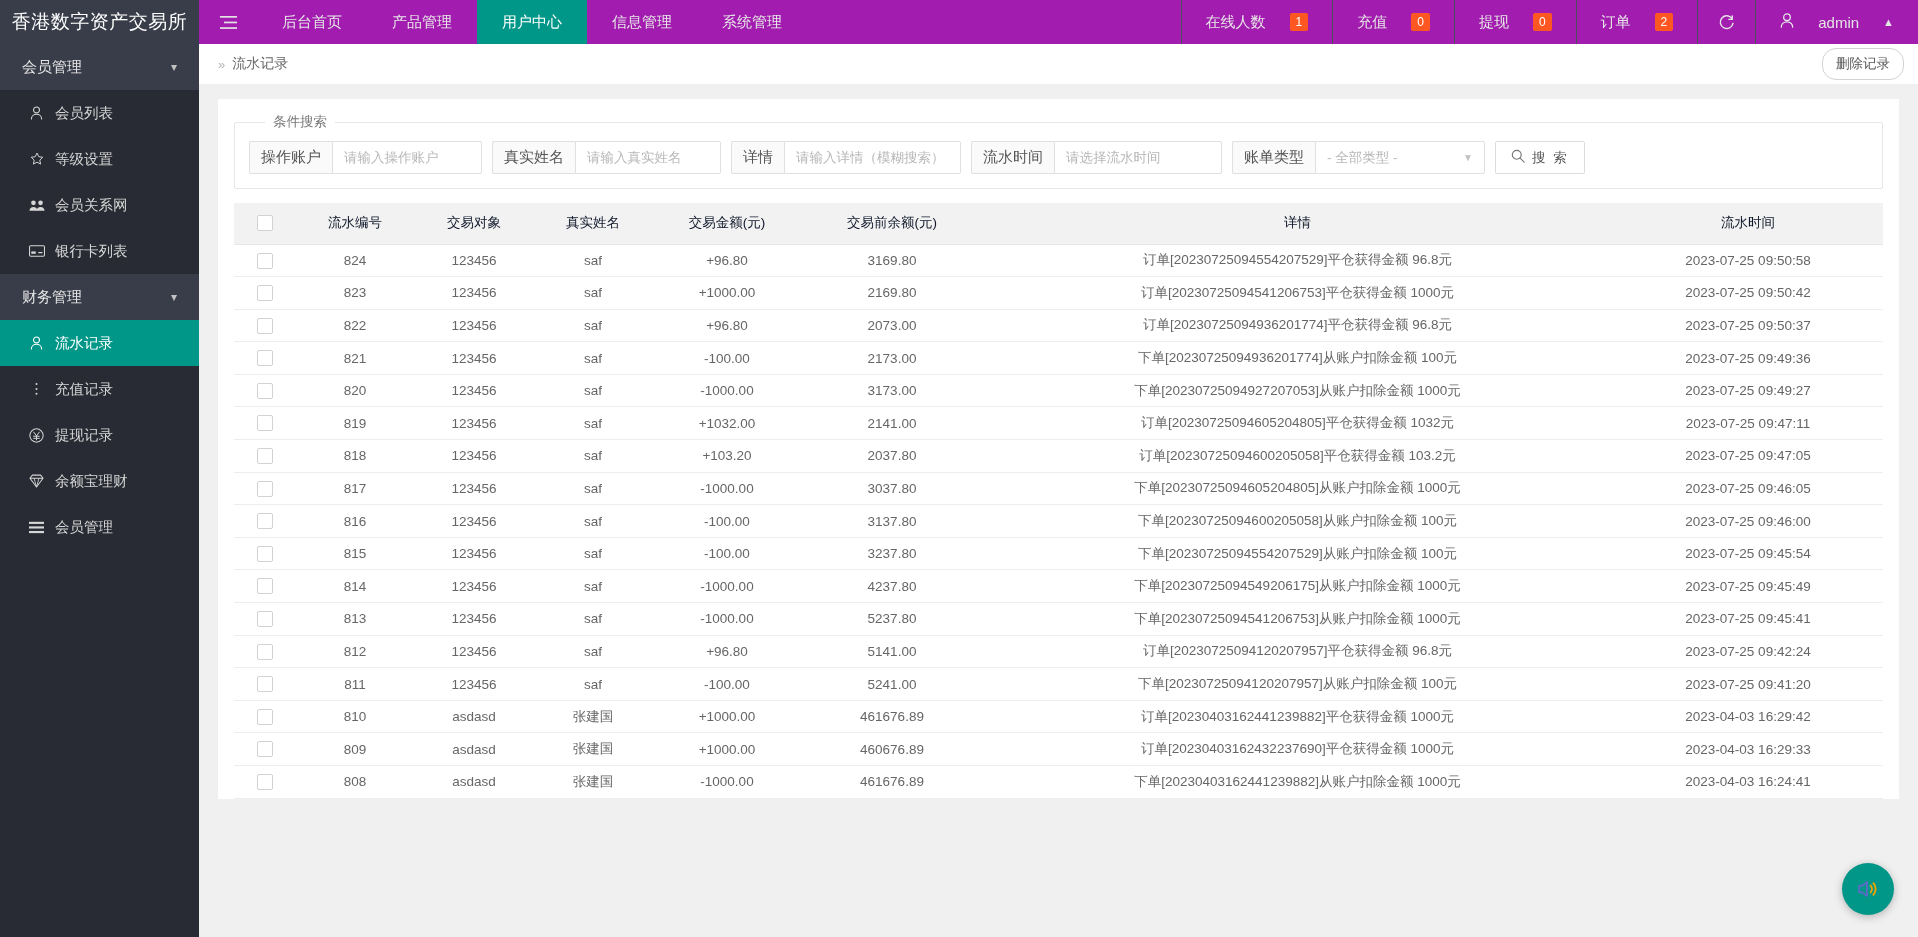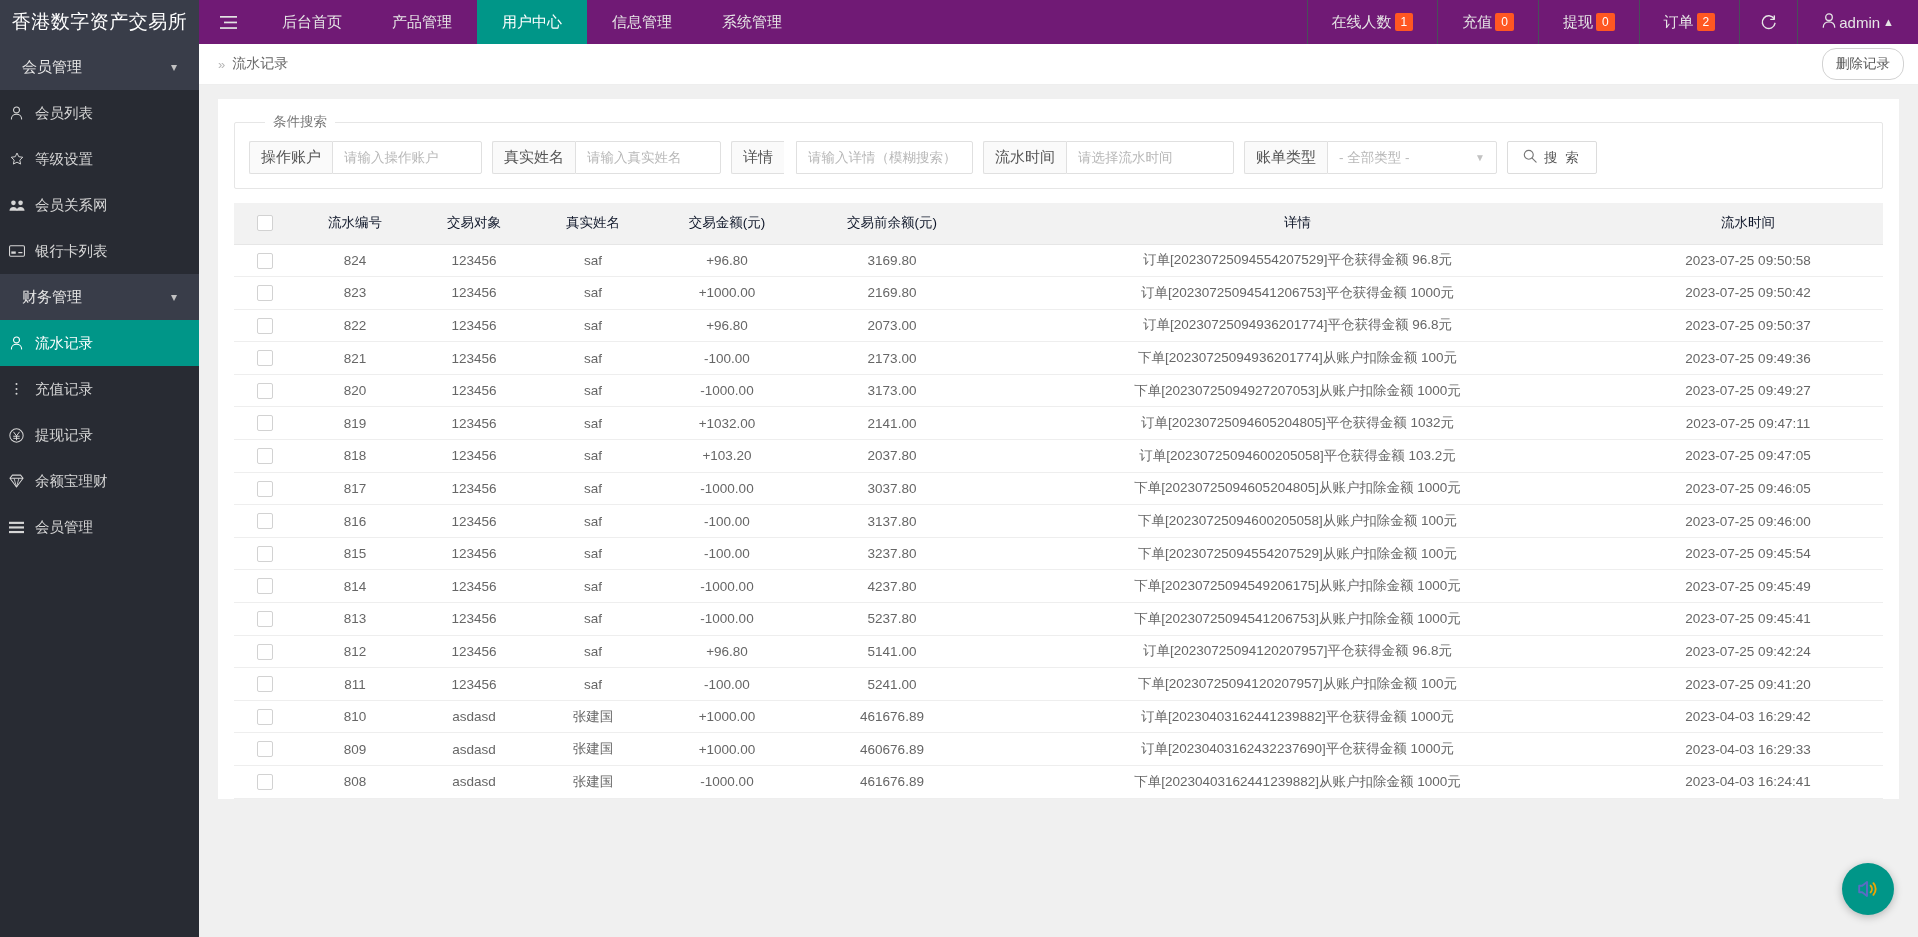--- a/index.html
+++ b/index.html
@@ -9,21 +9,21 @@
     font-family: "Liberation Sans", "DejaVu Sans", sans-serif;
     background: #f0f0f0;
     font-size: 14px;
     color: #333;
   }
   #app { position: relative; width: 1918px; height: 937px; display: flex; flex-direction: column; }
 
   
   .topbar {
     height: 44px; min-height: 44px;
-    background: #701a75;
+    background: #a21caf;
     display: flex; align-items: stretch;
     color: #f0f0f0;
     justify-content: center;
   }
   .brand {
     width: 199px; min-width: 199px;
     display: flex; align-items: center; justify-content: center;
     font-size: 19px; letter-spacing: .5px;
     color: #ffffff;
     background: #393d49;
@@ -36,21 +36,21 @@
   .navtab {
     padding: 0 25px; display: flex; align-items: center;
     font-size: 15px; color: #e6e6e6; cursor: pointer; white-space: nowrap;
   }
   .navtab.active { background: #009688; color: #fff; }
 
   .topspacer { flex: 1 1 auto; }
 
   .topright { display: flex; align-items: stretch; }
   .topitem {
-    padding: 0 24px; display: flex; align-items: center; gap: 3px;
+    padding: 0 24px; display: flex; align-items: center; gap: 24px;
     font-size: 15px; color: #e6e6e6; cursor: pointer; white-space: nowrap;
     border-left: 1px solid #4a4e5a;
   }
   .badge {
     background: #FF5722; color: #fff; font-size: 12px;
     border-radius: 2px; padding: 1px 6px; line-height: 16px; min-width: 18px;
     text-align: center; display: inline-block;
   }
   .topitem.icononly { padding: 0 20px; font-size: 17px; }
 
@@ -62,21 +62,21 @@
     width: 199px; min-width: 199px; background: #282b33; overflow: hidden;
   }
   .side-group {
     height: 46px; display: flex; align-items: center; justify-content: space-between;
     padding: 0 22px 0 22px; background: #393d49; color: #e6e6e6;
     font-size: 15px; cursor: pointer;
   }
   .side-group .chev { font-size: 12px; color: #c2c2c2; }
   .side-item {
     height: 46px; display: flex; align-items: center; gap: 10px;
-    padding-left: 8px; color: #d6d6d6; font-size: 14.5px; cursor: pointer;
+    padding-left: 28px; color: #d6d6d6; font-size: 14.5px; cursor: pointer;
     background: #282b33;
   }
   .side-item.active { background: #009688; color: #fff; }
   .side-item .ic { width: 17px; display: inline-flex; justify-content: center; font-size: 14px; }
 
   
   .content { flex: 1 1 auto; display: flex; flex-direction: column; overflow: hidden; background: #f0f0f0; }
 
   .crumbbar {
     height: 41px; min-height: 41px; background: #fff;
@@ -337,21 +337,21 @@
                 <input type="text" style="width: 150px;" placeholder="请输入操作账户">
               </div>
 
               <div class="ipgroup">
                 <span class="lab">真实姓名</span>
                 <input type="text" style="width: 146px;" placeholder="请输入真实姓名">
               </div>
 
               <div class="ipgroup">
                 <span class="lab">详情</span>
-                <input type="text" style="width: 177px; margin-left: 12px;" placeholder="请输入详情（模糊搜索）">
+                <input type="text" style="width: 177px;" placeholder="请输入详情（模糊搜索）">
               </div>
 
               <div class="ipgroup">
                 <span class="lab">流水时间</span>
                 <input type="text" style="width: 168px;" placeholder="请选择流水时间">
               </div>
 
               <div class="ipgroup">
                 <span class="lab">账单类型</span>
                 <div class="fakeinput selwrap" style="width:170px">

